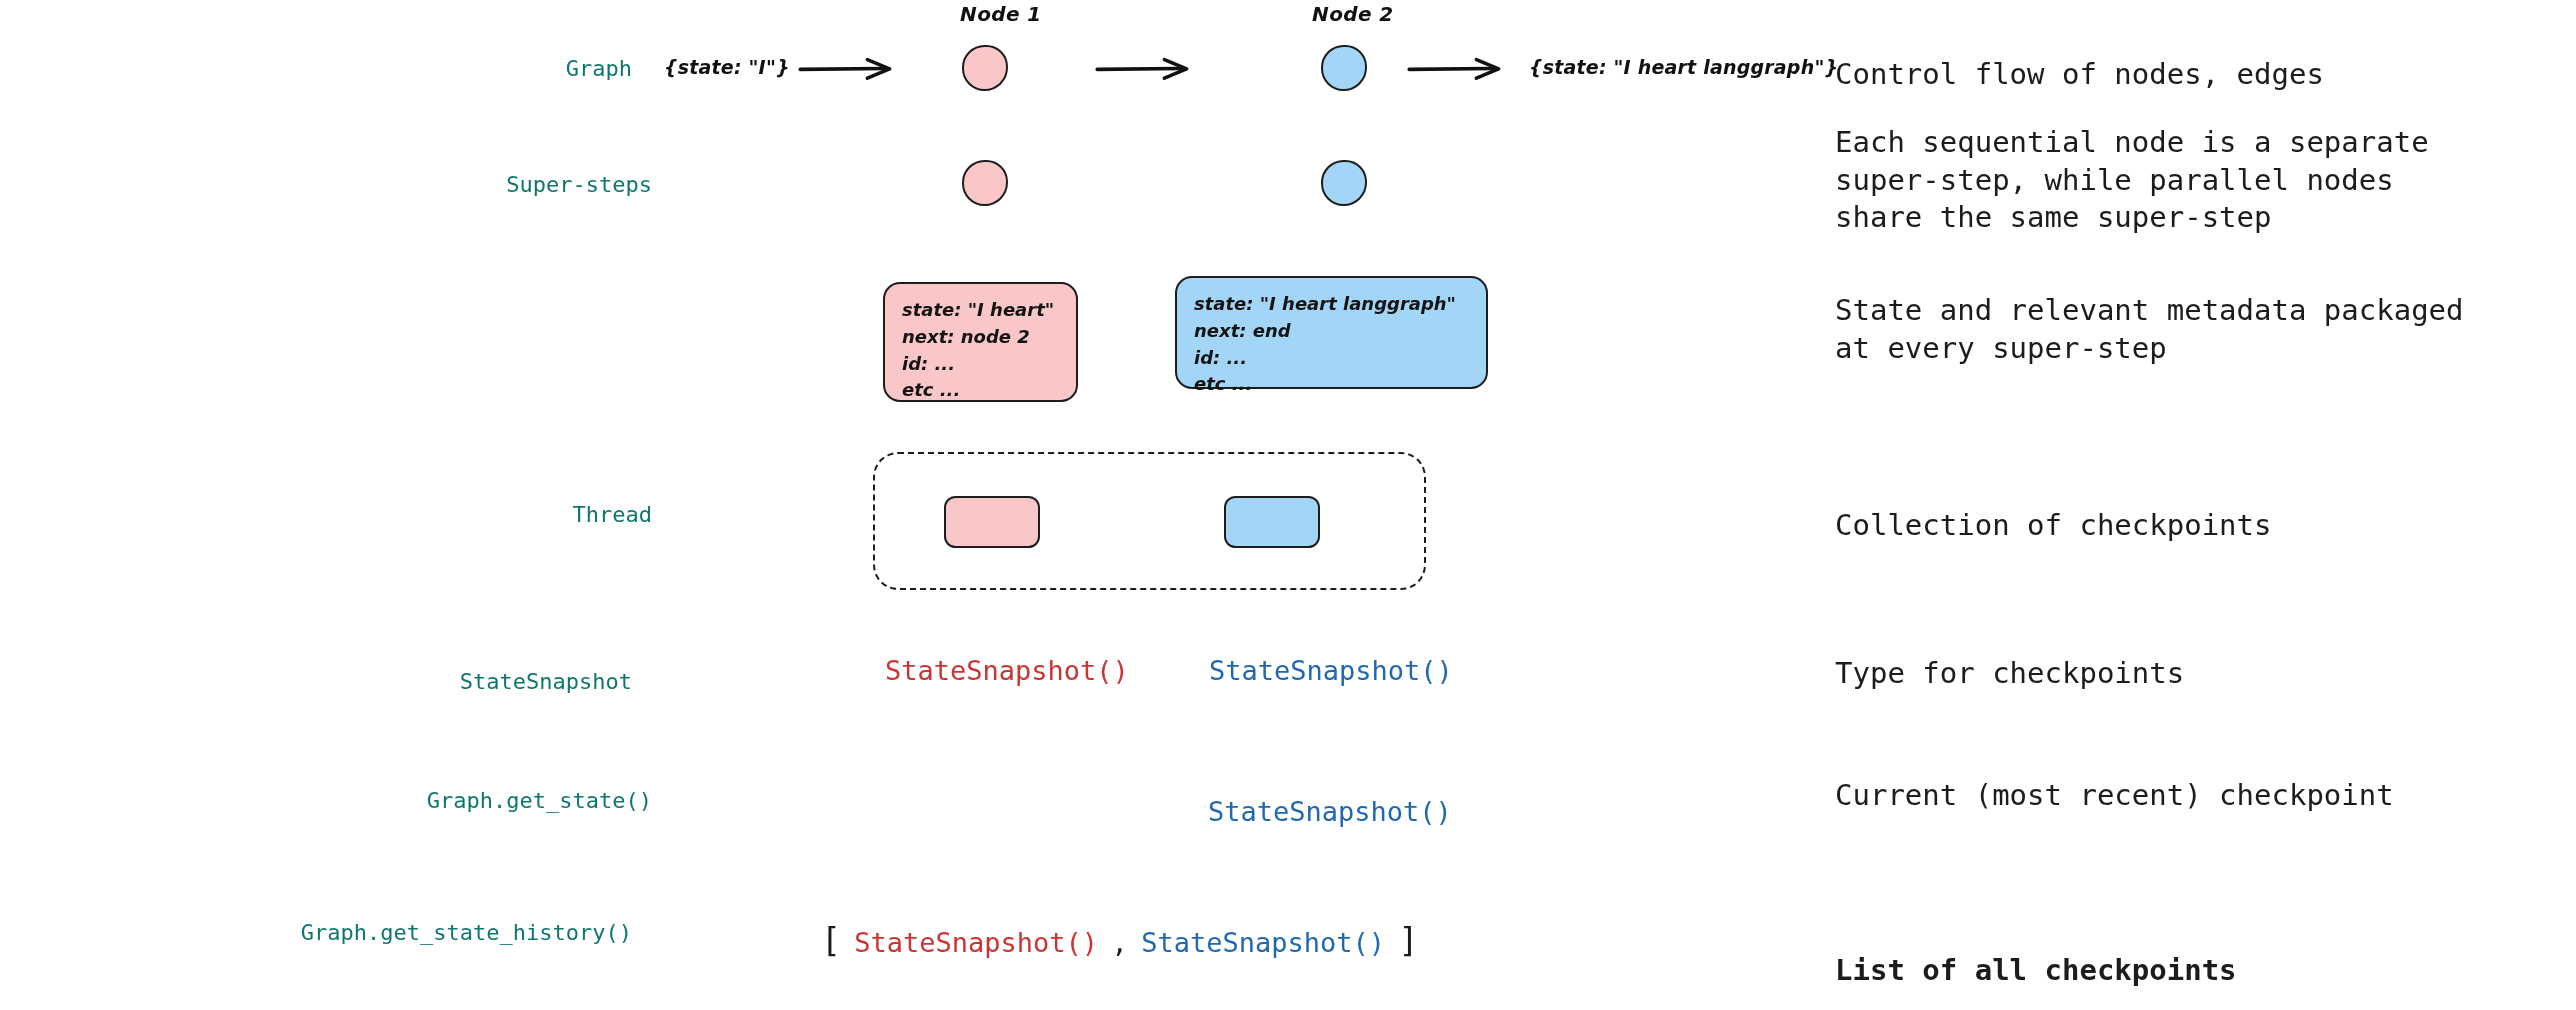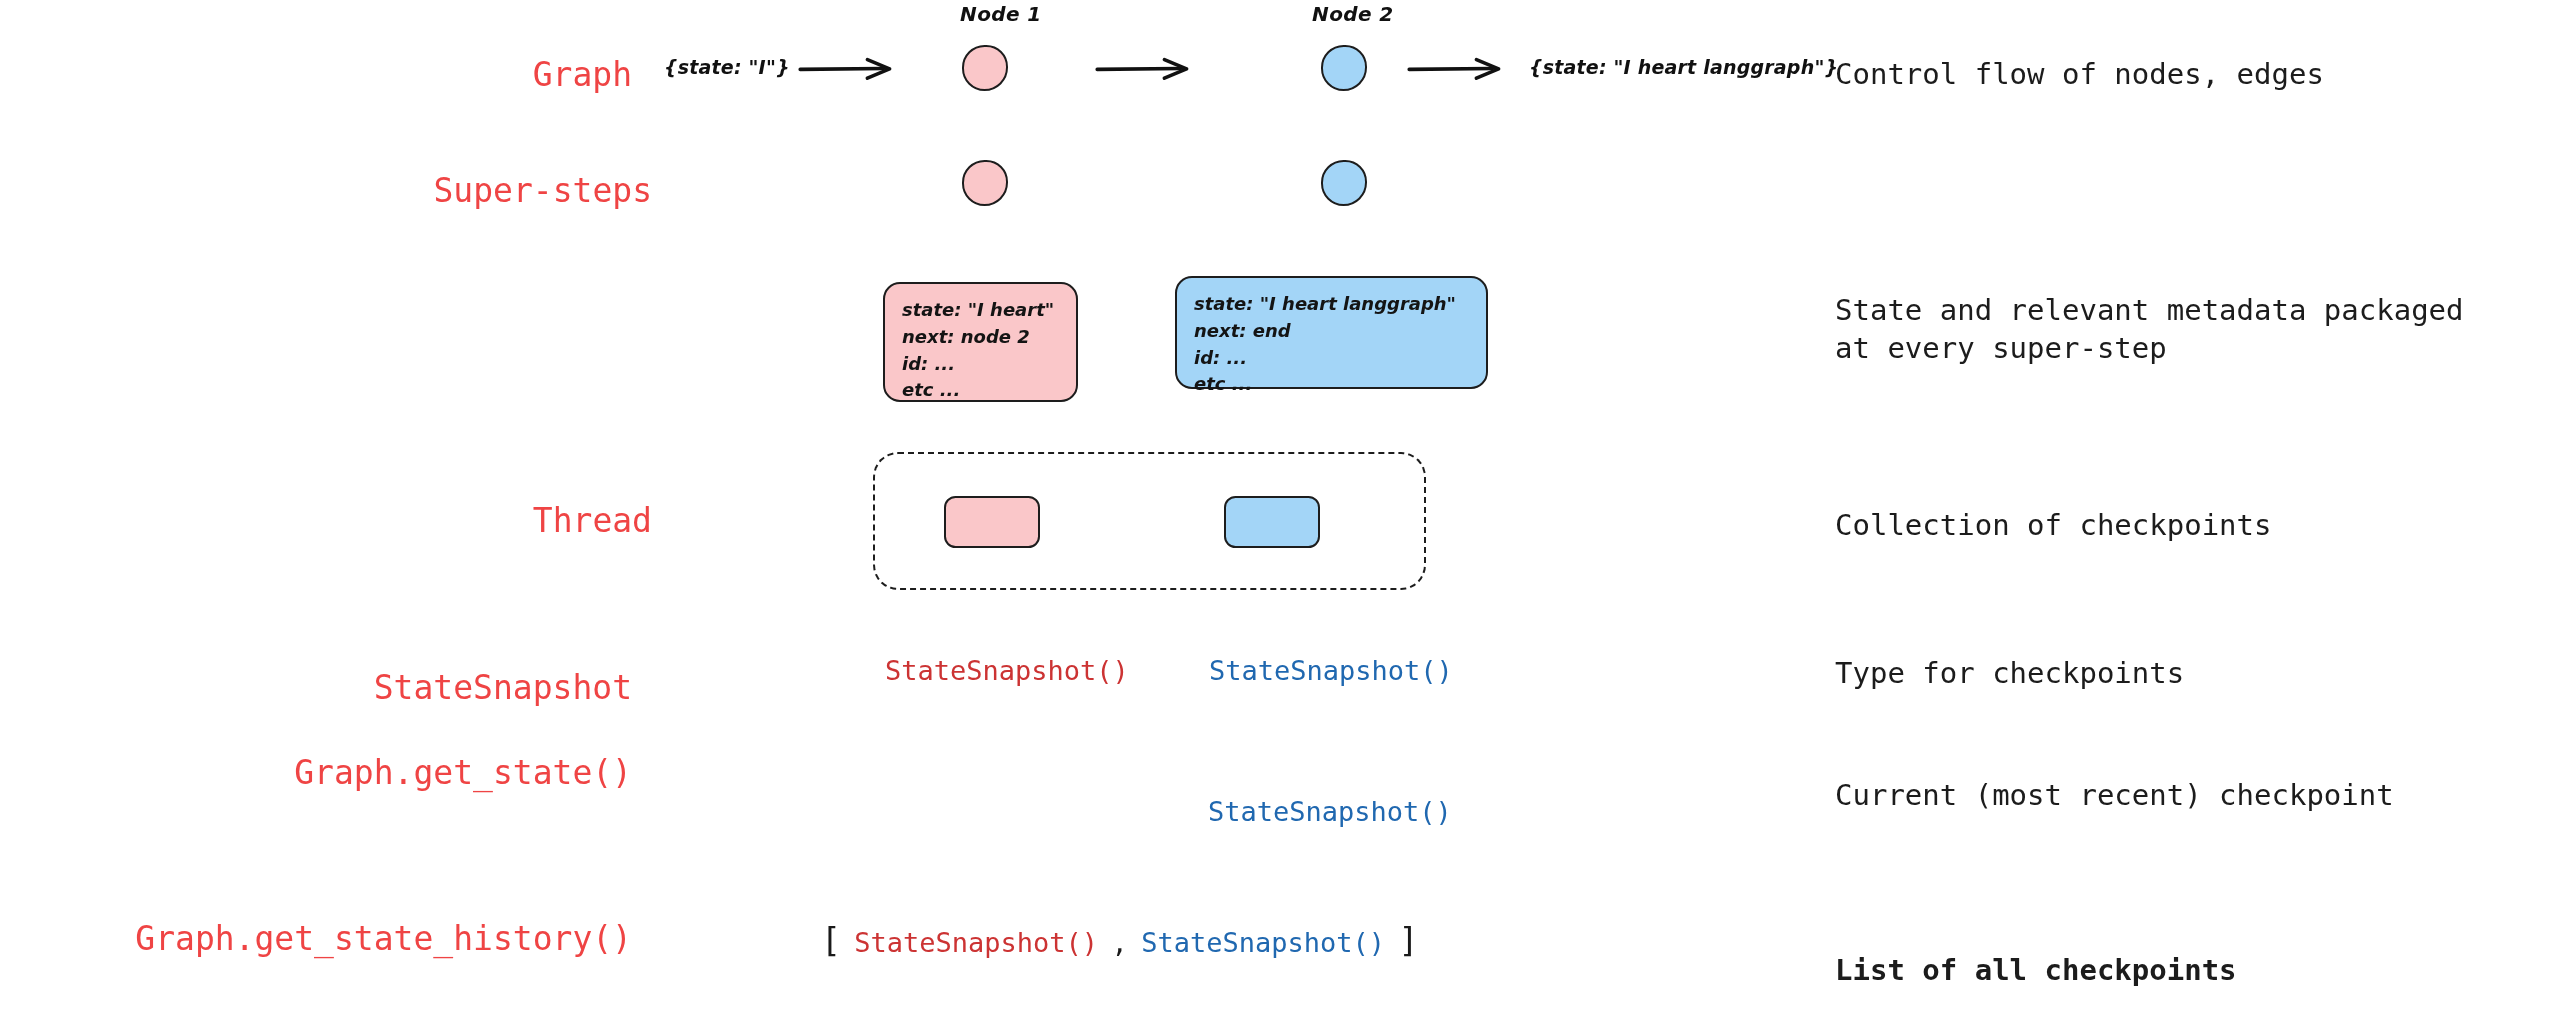--- a/index.html
+++ b/index.html
@@ -18,23 +18,23 @@
 
   .canvas {
     position: absolute;
     inset: 0;
   }
   .label-box {
     position: absolute;
     left: 0;
     width: 632px;
     text-align: right;
-    font-size: 33px;
+    font-size: 22px;
     line-height: 1.15;
-    color: #ef4444;
+    color: #0f766e;
     white-space: nowrap;
   }
 
   .desc-box {
     position: absolute;
     left: 1835px;
     width: 727px;
     font-size: 29px;
     line-height: 1.30;
     color: #1c1c1c;
@@ -158,21 +158,21 @@
 
 
   <div class="label-box" style="top:502px;margin-left:20px;">
     <span>Thread</span>
   </div>
 
   <div class="label-box" style="top:644px;margin-top:25px;">
     <span>StateSnapshot</span>
   </div>
 
-  <div class="label-box" style="top:754px;">
+  <div class="label-box" style="top:788px;margin-left:20px;">
     <span>Graph.get_state()</span>
   </div>
 
   <div class="label-box" style="top:920px;">
     <span>Graph.get_state_history()</span>
   </div>
 
   <div class="state-blob hand" style="left:664px; top:56px;">{state: "I"}</div>
 
   <svg class="arrow" style="left:794px; top:57px;" width="115" height="25" viewBox="0 0 120 26">
@@ -196,20 +196,23 @@
     <path d="M78 3 L103 13.5 L78 24" stroke="#111" stroke-width="4" fill="none" stroke-linecap="round" stroke-linejoin="round"></path>
   </svg>
 
   <div class="state-blob hand" style="left:1529px; top:56px;">{state: "I heart langgraph"}</div>
 
   <div class="desc-box" style="top:56px;">Control flow of nodes, edges</div>
 
   <div class="circle pink" style="left:962px; top:160px;"></div>
   <div class="circle blue" style="left:1321px; top:160px;"></div>
 
+  <div class="desc-box" style="top:124px;">Each sequential node is a separate
+super-step, while parallel nodes
+share the same super-step</div>
 
   <div class="card pink" style="left:883px; top:282px; width:195px; height:120px;">
     <div class="line">state: "I heart"</div>
     <div class="line">next: node 2</div>
     <div class="line">id: ...</div>
     <div class="line">etc ...</div>
   </div>
 
   <div class="card blue" style="left:1175px; top:276px; width:313px; height:113px;">
     <div class="line">state: "I heart langgraph"</div>

